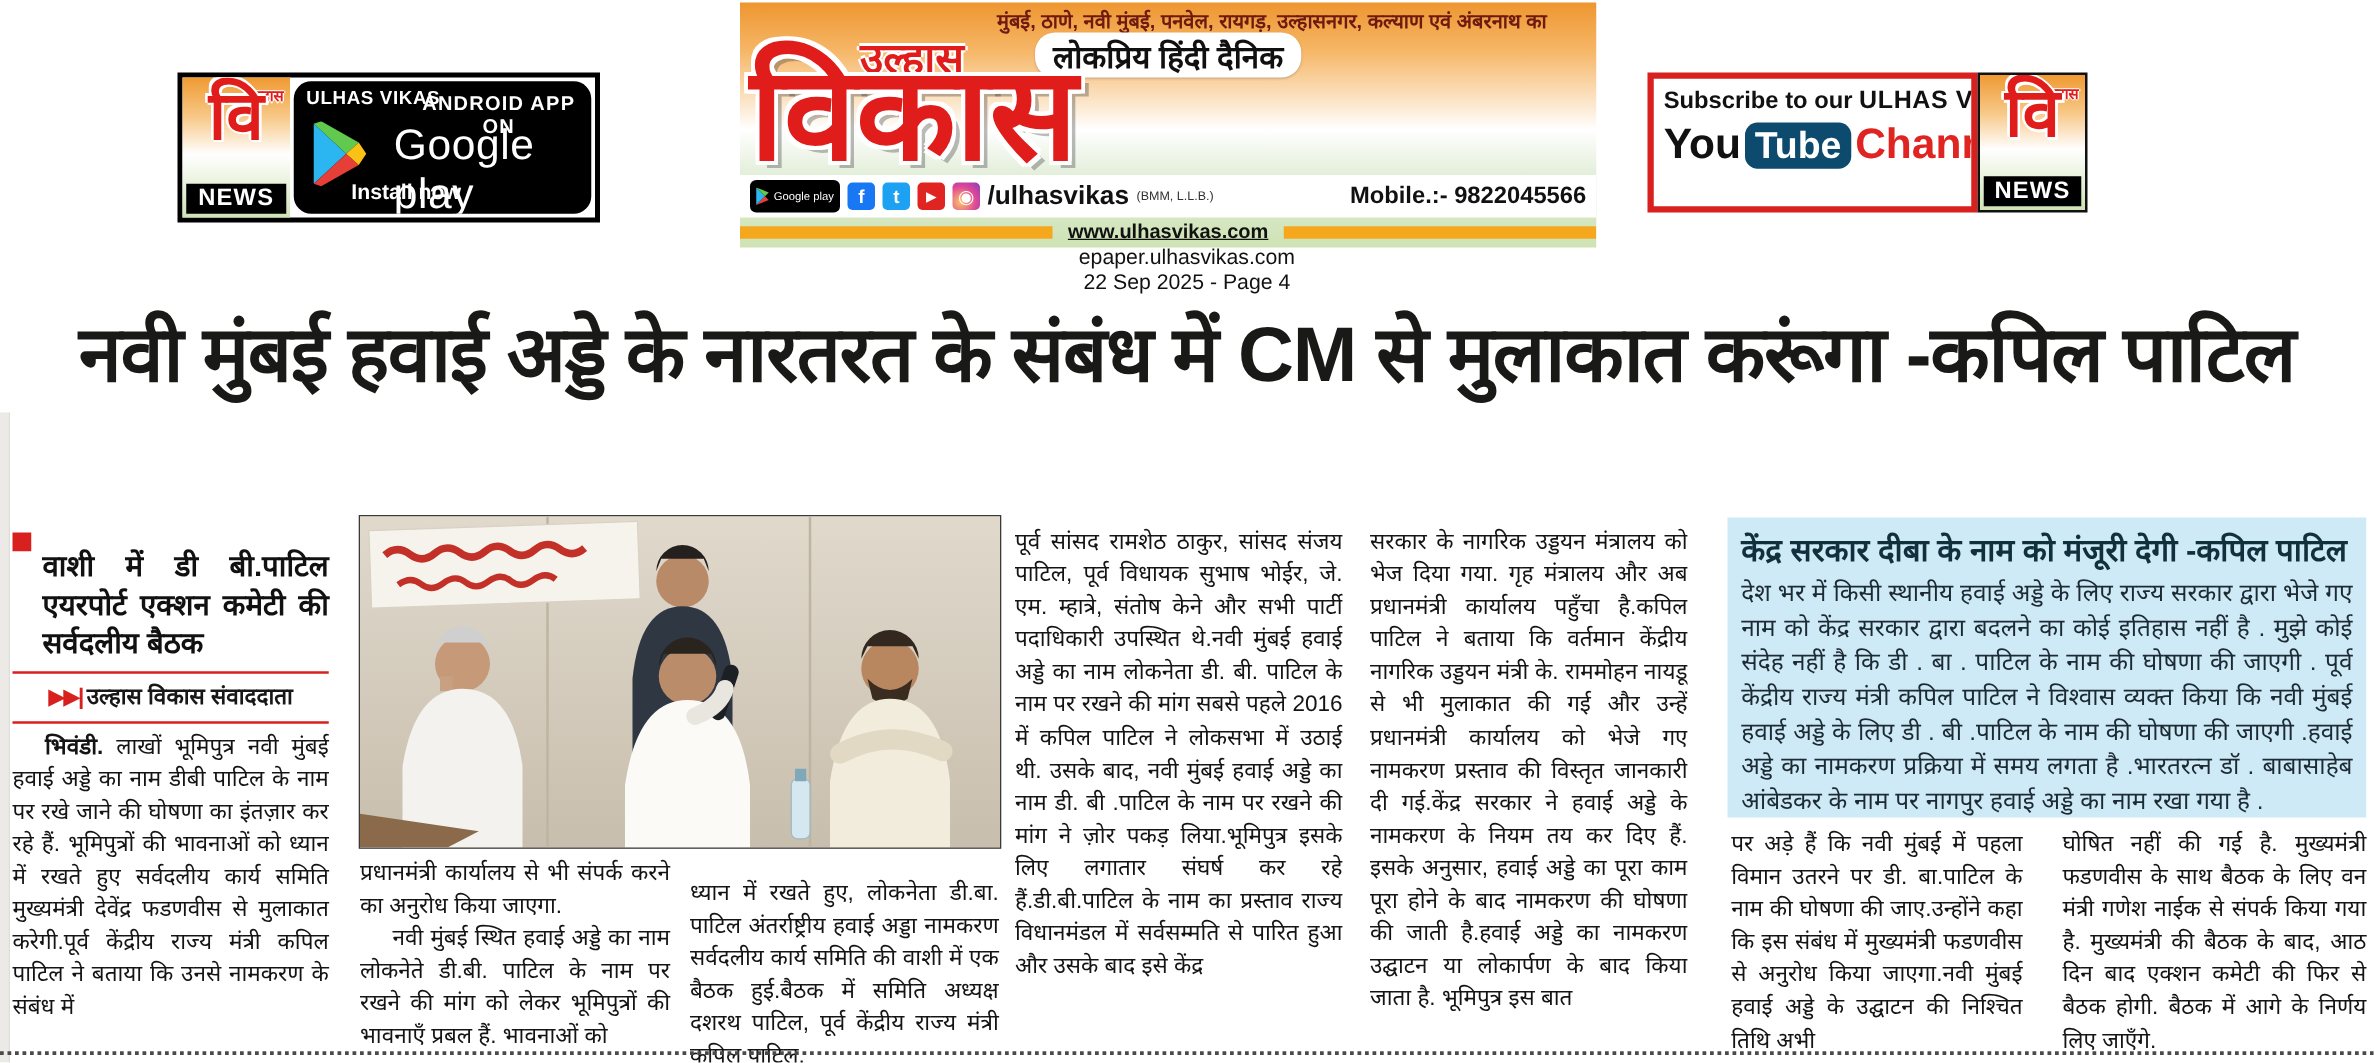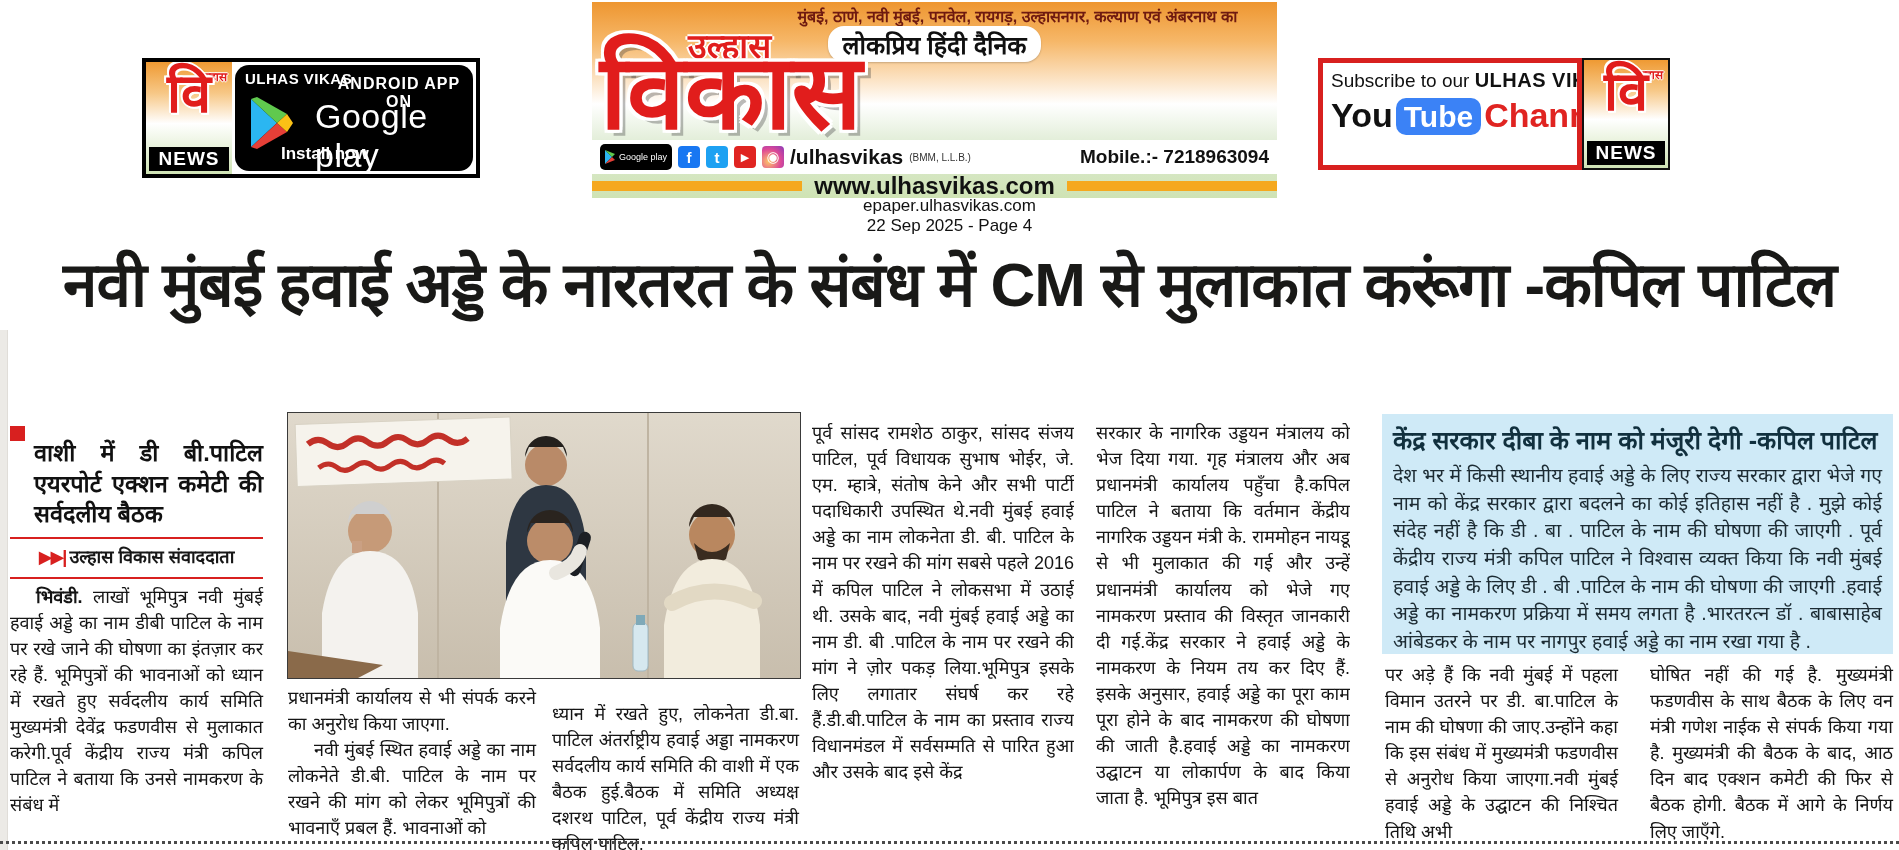--- a/index.html
+++ b/index.html
@@ -52,31 +52,31 @@
   .soc{width:22px;height:22px;border-radius:4px;color:#fff;font-weight:800;font-size:15px;flex:none;
        display:flex;align-items:center;justify-content:center;}
   .soc.fb{background:#1877f2;} .soc.tw{background:#1da1f2;} .soc.yt{background:#e02421;font-size:11px;}
   .soc.ig{background:radial-gradient(circle at 30% 70%,#fdc468,#df4996 55%,#8a3ab9);}
   .handle{font-weight:800;font-size:21px;color:#111;}
   .editor{font-weight:bold;font-size:18px;color:#111;}
   .degrees{font-size:10px;color:#333;}
   .mobile{margin-left:auto;font-weight:800;font-size:19px;color:#111;}
   .site-bar{position:absolute;left:0;right:0;bottom:0;height:24px;display:flex;align-items:center;}
   .site-bar .bar{flex:1;height:10px;background:#f5a81e;}
-  .site-bar .url{font-weight:800;font-size:24px;padding:0 12px;color:#111;}
+  .site-bar .url{font-weight:800;font-size:16px;padding:0 12px;color:#111;text-decoration:underline;}
 
   
   .right-banner{left:1318px;top:58px;width:352px;height:112px;display:flex;}
   .sub-box{flex:1;border:5px solid #d8201f;background:#fff;padding:6px 8px 4px;overflow:hidden;}
   .sub-l1{white-space:nowrap;}
-  .sub-pre{font-weight:normal;font-size:19px;color:#111;}
+  .sub-pre{font-weight:bold;font-size:19px;color:#111;}
   .sub-brand{font-weight:800;font-size:20px;color:#111;letter-spacing:.5px;}
   .sub-l2{margin-top:4px;white-space:nowrap;}
   .yt-you{font-weight:800;font-size:34px;color:#111;}
-  .yt-tube{font-weight:800;font-size:30px;color:#fff;background:#3b82f6;border-radius:10px;padding:2px 8px;margin:0 3px;}
+  .yt-tube{font-weight:800;font-size:30px;color:#fff;background:#0c4a6e;border-radius:10px;padding:2px 8px;margin:0 3px;}
   .yt-ch{font-weight:800;font-size:34px;color:#e02421;}
   .right-banner .news-logo{width:84px;flex:none;}
 
   
   .epaper-line{top:196px;left:0;width:100%;text-align:center;font-size:17px;color:#111;}
   .date-line{top:216px;left:0;width:100%;text-align:center;font-size:17px;color:#111;}
 
   
   .headline{top:248px;left:8px;width:1883px;text-align:center;font-weight:800;font-size:62px;
             line-height:1.2;color:#191917;letter-spacing:-1px;}
@@ -150,21 +150,21 @@
         <polygon points="1,14 8,7 11,10" fill="#e53f37"></polygon>
       </svg>
       <span class="t">Google play</span>
     </div>
     <span class="soc fb">f</span>
     <span class="soc tw">t</span>
     <span class="soc yt">▶</span>
     <span class="soc ig">◉</span>
     <span class="handle">/ulhasvikas</span>
     <span class="degrees">(BMM, L.L.B.)</span>
-    <span class="mobile">Mobile.:- 7218963094</span>
+    <span class="mobile">Mobile.:- 9822045566</span>
   </div>
   <div class="site-bar">
     <div class="bar"></div>
     <span class="url">www.ulhasvikas.com</span>
     <div class="bar"></div>
   </div>
 </div>
 
 <div class="abs right-banner">
   <div class="sub-box">

